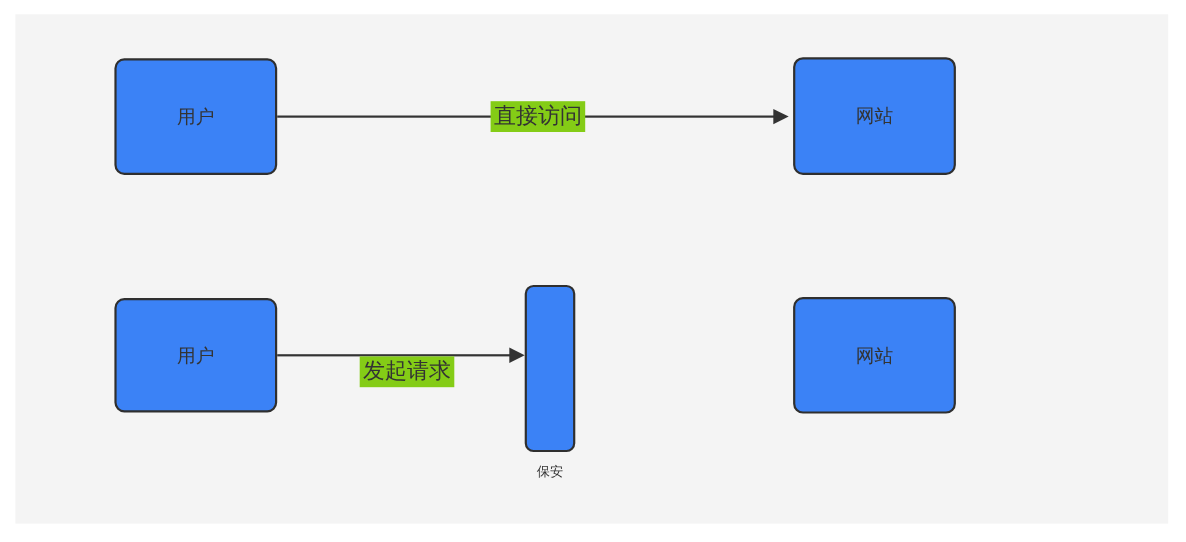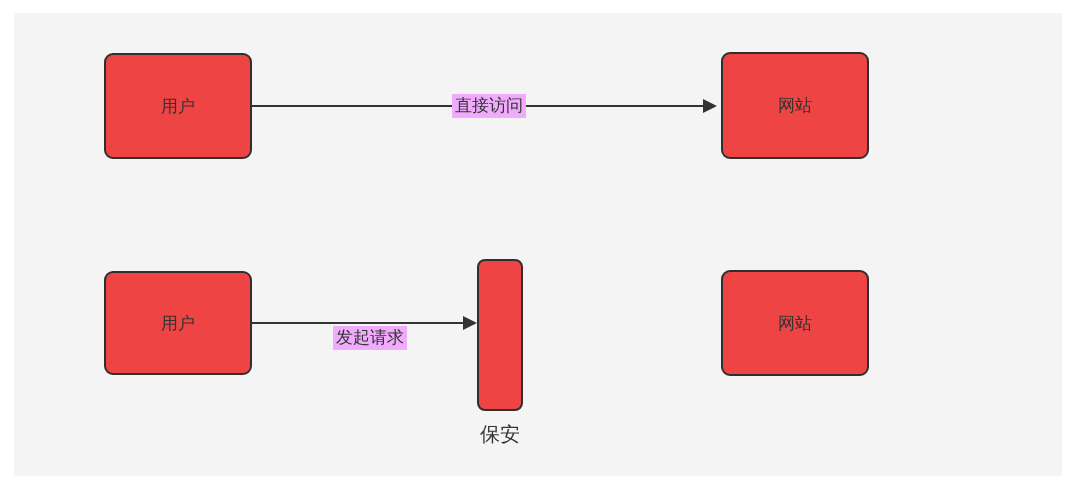--- a/index.html
+++ b/index.html
@@ -17,21 +17,21 @@
   .canvas {
     position: absolute;
     left: 14px;
     top: 13px;
     width: 1048px;
     height: 463px;
     background: #f4f4f4;
   }
   .node {
     position: absolute;
-    background: #ef4444;
+    background: #3b82f6;
     border: 2px solid #2f2f2f;
     border-radius: 9px;
     display: flex;
     align-items: center;
     justify-content: center;
     color: #333333;
     font-size: 17px;
     box-sizing: border-box;
   }
   .node-user-top    { left: 104px; top: 53px;  width: 148px; height: 106px; }
@@ -55,35 +55,35 @@
     border-top: 7px solid transparent;
     border-bottom: 7px solid transparent;
     border-left: 14px solid #333333;
   }
   .arrowhead-top    { left: 703px; top: 99px; }
   .arrowhead-bottom { left: 463px; top: 316px; }
 
   .edge-label {
     position: absolute;
     transform: translate(-50%, -50%);
-    background: #f0abfc;
+    background: #84cc16;
     color: #333333;
-    font-size: 17px;
+    font-size: 20px;
     padding: 1px 3px;
     white-space: nowrap;
     line-height: 1.3;
   }
   .edge-label-top    { left: 489px; top: 106px; }
   .edge-label-bottom { left: 370px; top: 338px; }
 
   .node-caption {
     position: absolute;
     transform: translateX(-50%);
     color: #333333;
-    font-size: 20px;
+    font-size: 12px;
     white-space: nowrap;
   }
   .caption-guard { left: 500px; top: 421px; }
 </style>
 </head>
 <body>
 
 <div class="stage">
   <div class="canvas"></div>
 

